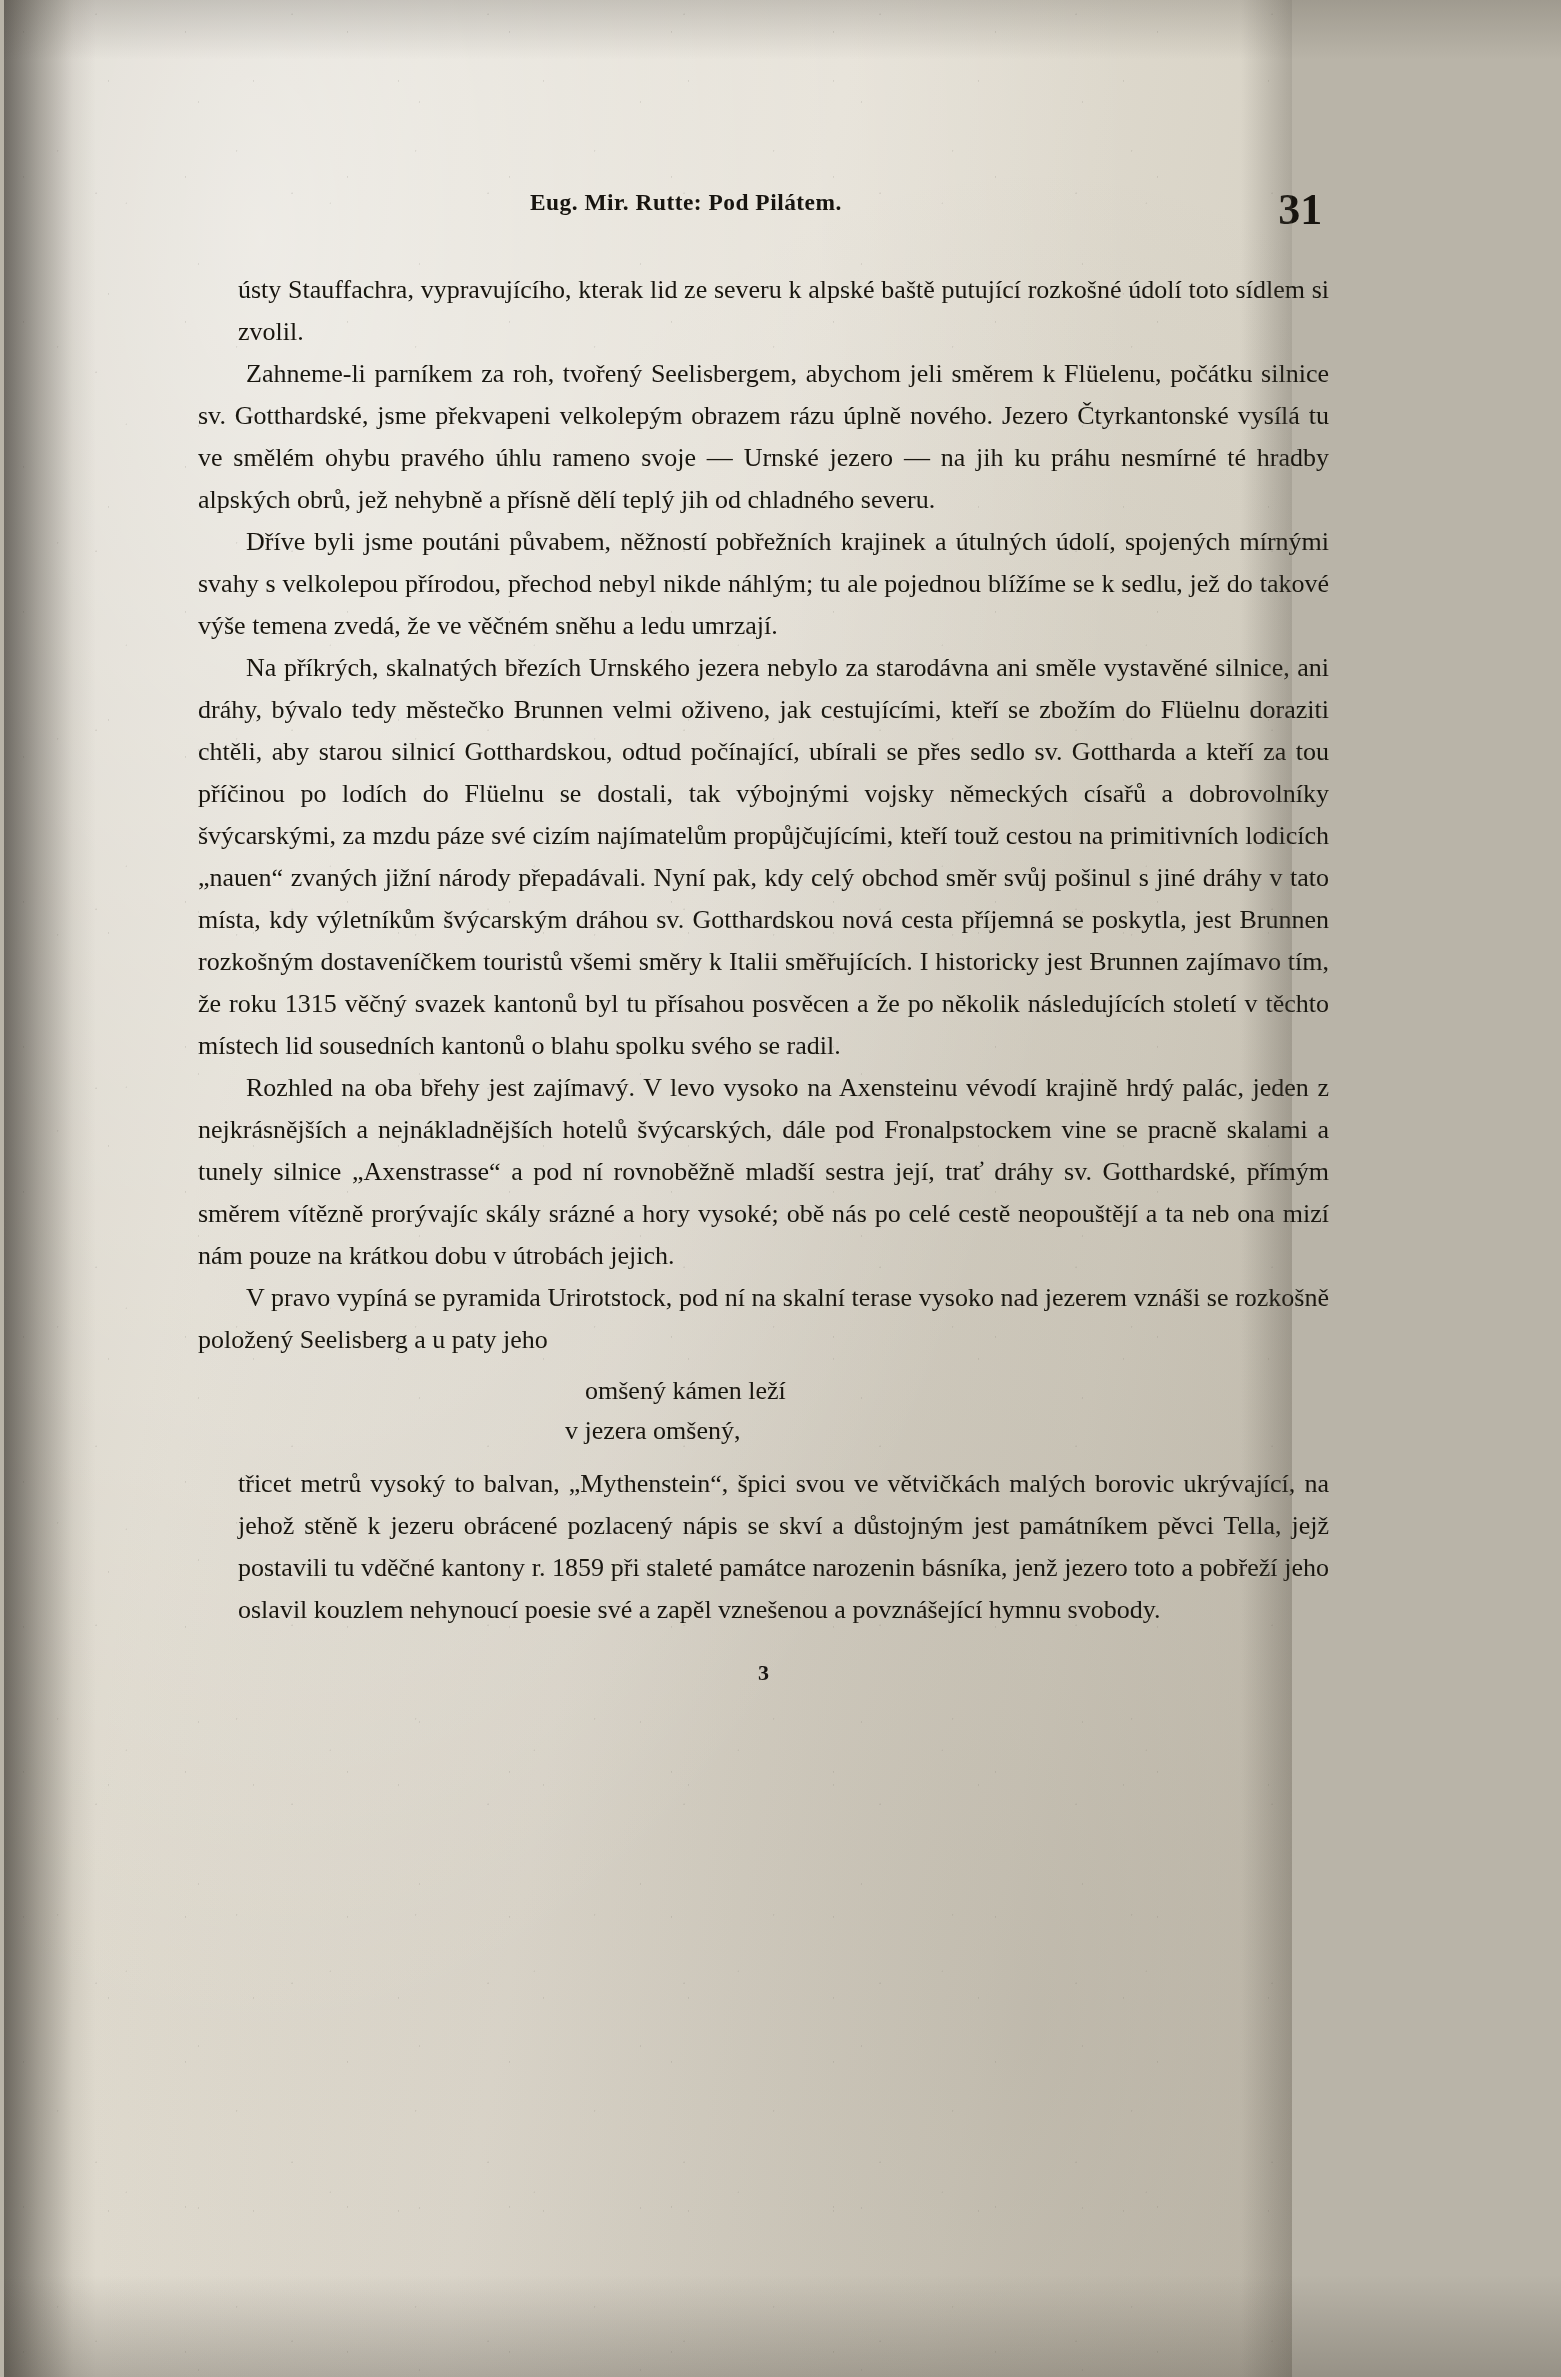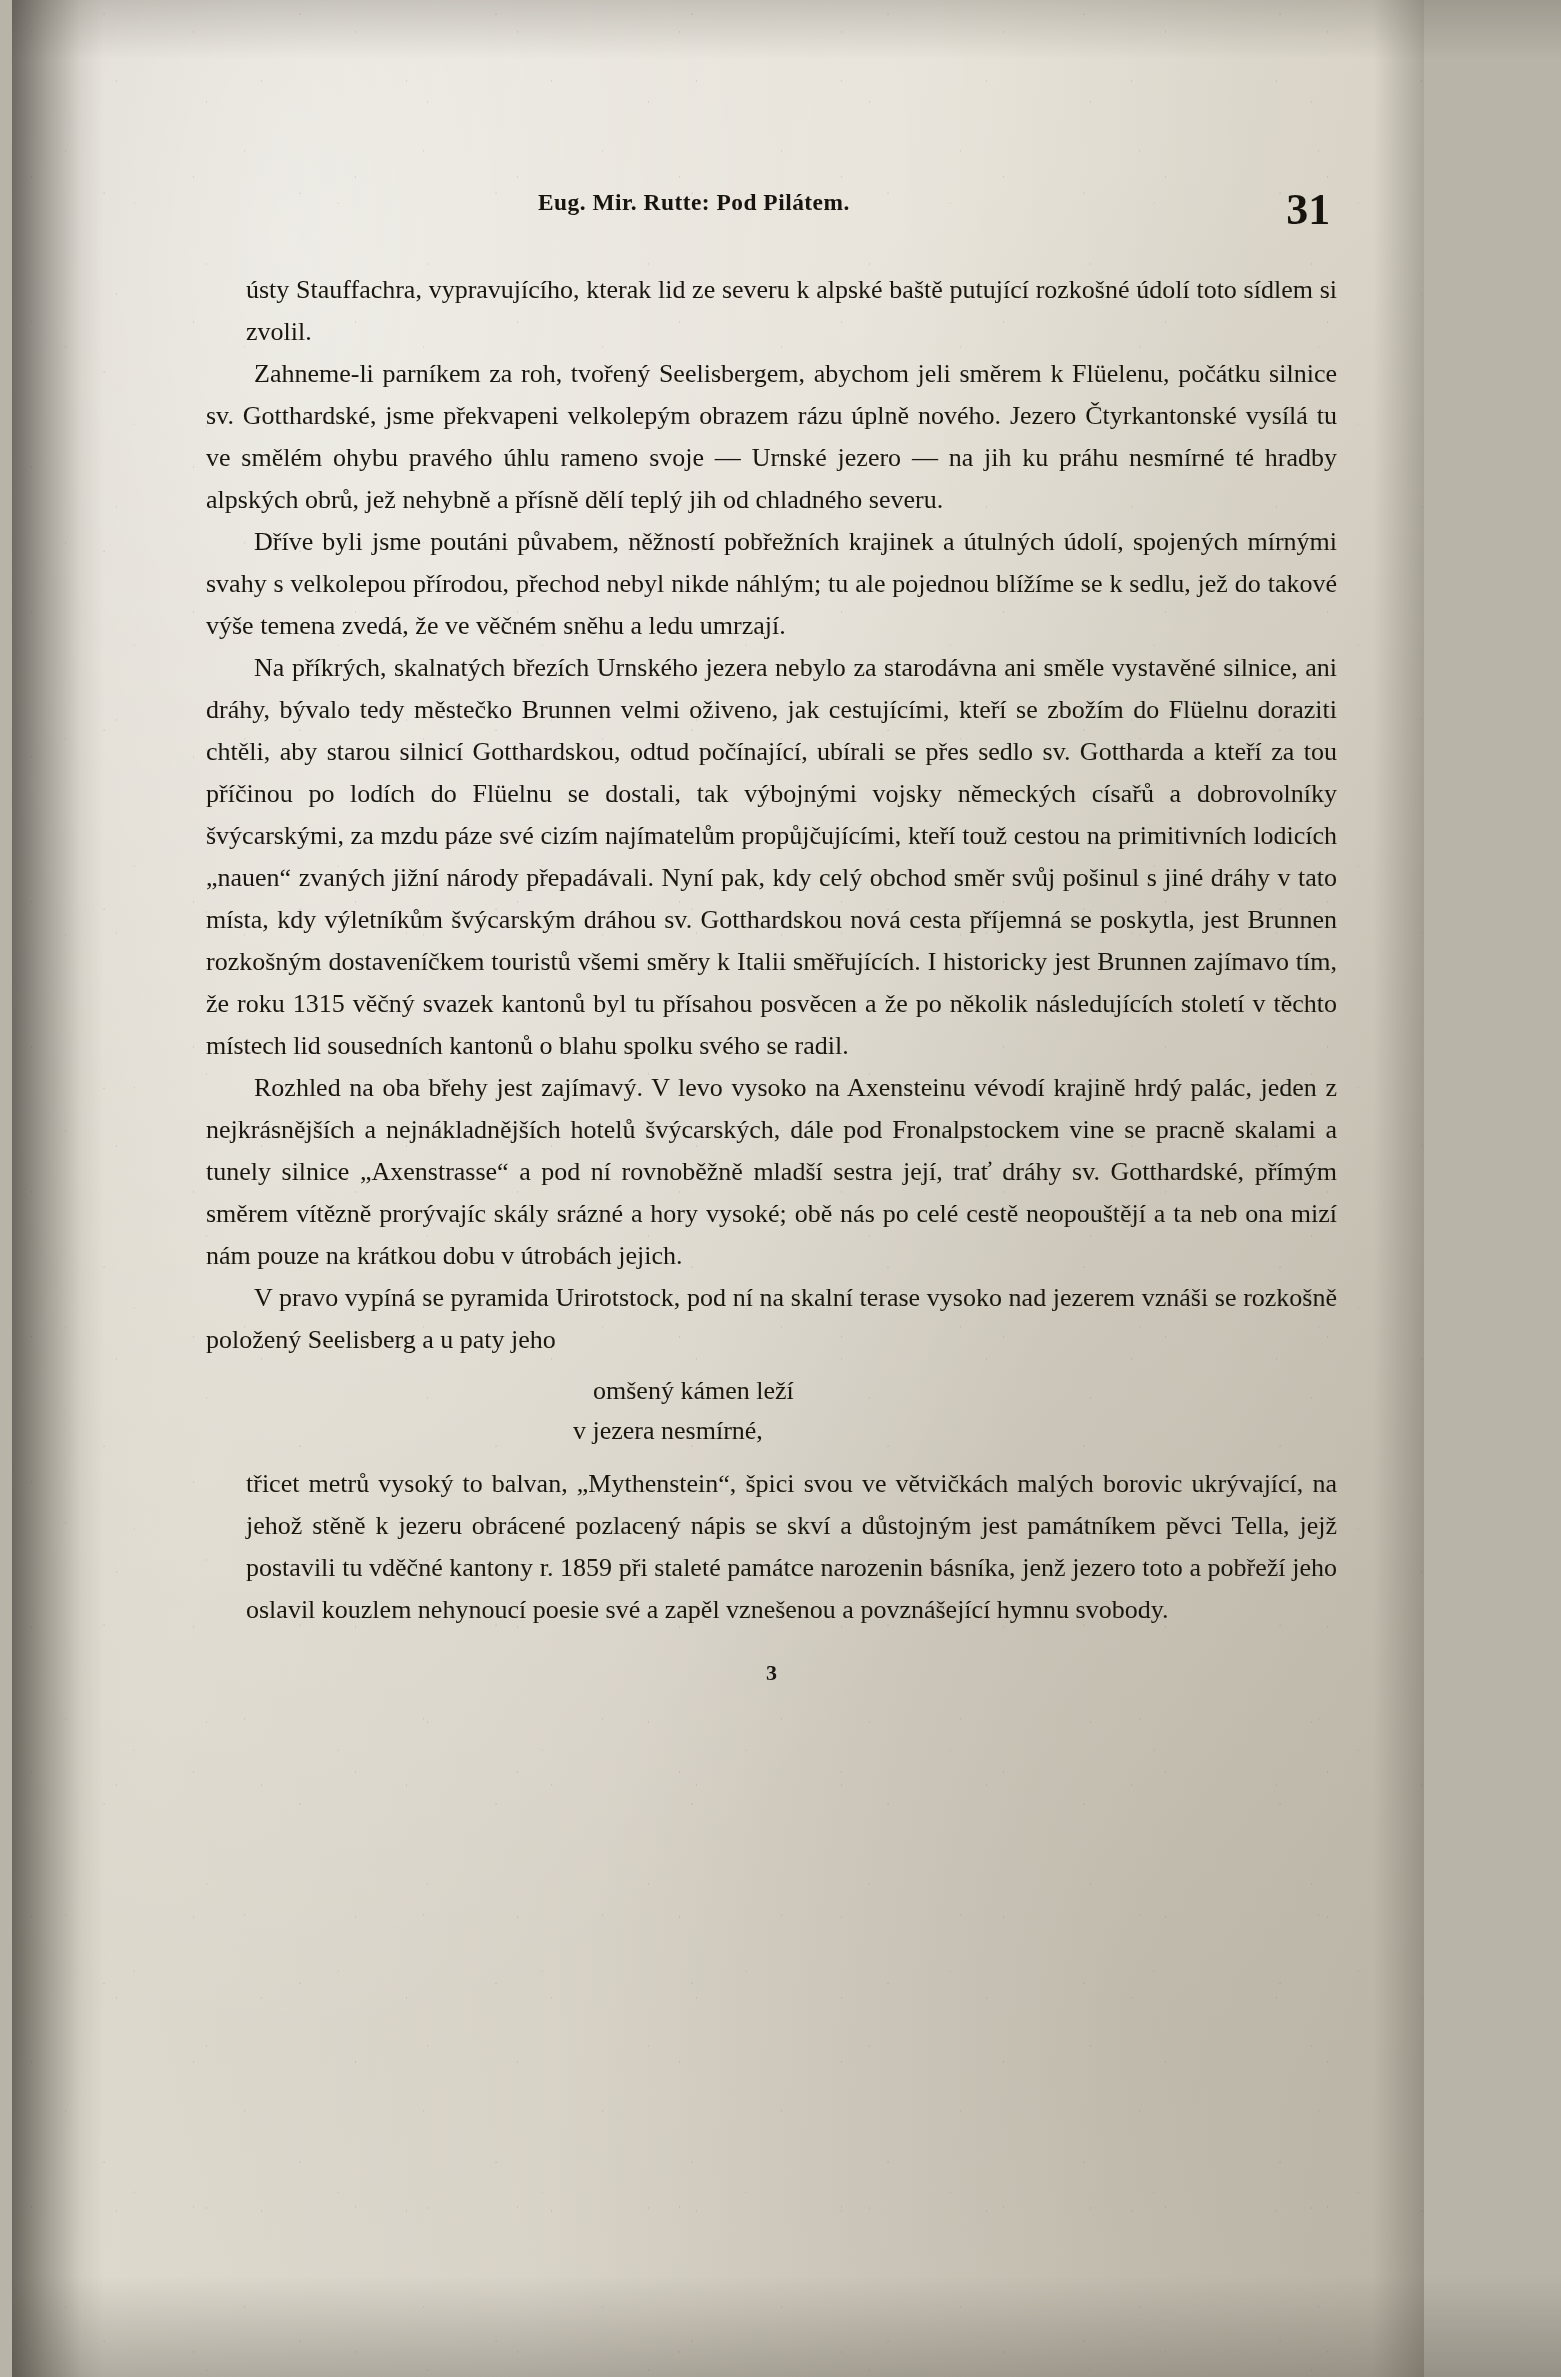--- a/index.html
+++ b/index.html
@@ -11,23 +11,23 @@
     width: 1561px;
     height: 2377px;
     position: relative;
     overflow: hidden;
     font-family: "Liberation Serif", serif;
   }
 
   
   .page {
     position: absolute;
-    left: 12px;
+    left: 4px;
     top: 0;
-    width: 1412px;
+    width: 1288px;
     height: 2377px;
     background:
       radial-gradient(ellipse at 20% 10%, rgba(255,255,255,0.55) 0%, rgba(255,255,255,0) 60%),
       radial-gradient(ellipse at 80% 85%, rgba(140,132,118,0.30) 0%, rgba(255,255,255,0) 65%),
       linear-gradient(100deg, #cfc9bc 0%, #ddd8cc 25%, #e3ded3 50%, #d8d3c6 78%, #c6c0b2 100%);
   }
 
   
   .speckle {
     position: absolute;
@@ -163,21 +163,21 @@
     <div class="body-text">
       <p class="noindent">ústy Stauffachra, vypravujícího, kterak lid ze severu k alpské baště putující rozkošné údolí toto sídlem si zvolil.</p>
       <p>Zahneme-li parníkem za roh, tvořený Seelisbergem, abychom jeli směrem k Flüelenu, počátku silnice sv. Gotthardské, jsme překvapeni velkolepým obrazem rázu úplně nového. Jezero Čtyrkantonské vysílá tu ve smělém ohybu pravého úhlu rameno svoje — Urnské jezero — na jih ku práhu nesmírné té hradby alpských obrů, jež nehybně a přísně dělí teplý jih od chladného severu.</p>
       <p>Dříve byli jsme poutáni půvabem, něžností pobřežních krajinek a útulných údolí, spojených mírnými svahy s velkolepou přírodou, přechod nebyl nikde náhlým; tu ale pojednou blížíme se k sedlu, jež do takové výše temena zvedá, že ve věčném sněhu a ledu umrzají.</p>
       <p>Na příkrých, skalnatých březích Urnského jezera nebylo za starodávna ani směle vystavěné silnice, ani dráhy, bývalo tedy městečko Brunnen velmi oživeno, jak cestujícími, kteří se zbožím do Flüelnu doraziti chtěli, aby starou silnicí Gotthardskou, odtud počínající, ubírali se přes sedlo sv. Gottharda a kteří za tou příčinou po lodích do Flüelnu se dostali, tak výbojnými vojsky německých císařů a dobrovolníky švýcarskými, za mzdu páze své cizím najímatelům propůjčujícími, kteří touž cestou na primitivních lodicích „nauen“ zvaných jižní národy přepadávali. Nyní pak, kdy celý obchod směr svůj pošinul s jiné dráhy v tato místa, kdy výletníkům švýcarským dráhou sv. Gotthardskou nová cesta příjemná se poskytla, jest Brunnen rozkošným dostaveníčkem touristů všemi směry k Italii směřujících. I historicky jest Brunnen zajímavo tím, že roku 1315 věčný svazek kantonů byl tu přísahou posvěcen a že po několik následujících století v těchto místech lid sousedních kantonů o blahu spolku svého se radil.</p>
       <p>Rozhled na oba břehy jest zajímavý. V levo vysoko na Axensteinu vévodí krajině hrdý palác, jeden z nejkrásnějších a nejnákladnějších hotelů švýcarských, dále pod Fronalpstockem vine se pracně skalami a tunely silnice „Axenstrasse“ a pod ní rovnoběžně mladší sestra její, trať dráhy sv. Gotthardské, přímým směrem vítězně prorývajíc skály srázné a hory vysoké; obě nás po celé cestě neopouštějí a ta neb ona mizí nám pouze na krátkou dobu v útrobách jejich.</p>
       <p>V pravo vypíná se pyramida Urirotstock, pod ní na skalní terase vysoko nad jezerem vznáši se rozkošně položený Seelisberg a u paty jeho</p>
 
       <div class="verse">
         <div class="v1">omšený  kámen  leží</div>
-        <div class="v2">v jezera  nesmírné,</div>
+        <div class="v2">v jezera  omšený,</div>
       </div>
 
       <p class="noindent">třicet metrů vysoký to balvan, „Mythenstein“, špici svou ve větvičkách malých borovic ukrývající, na jehož stěně k jezeru obrácené pozlacený nápis se skví a důstojným jest památníkem pěvci Tella, jejž postavili tu vděčné kantony r. 1859 při staleté památce narozenin básníka, jenž jezero toto a pobřeží jeho oslavil kouzlem nehynoucí poesie své a zapěl vznešenou a povznášející hymnu svobody.</p>
     </div>
 
     <div class="sig-wrap">
       <span>3</span>
     </div>
   </div>
 

